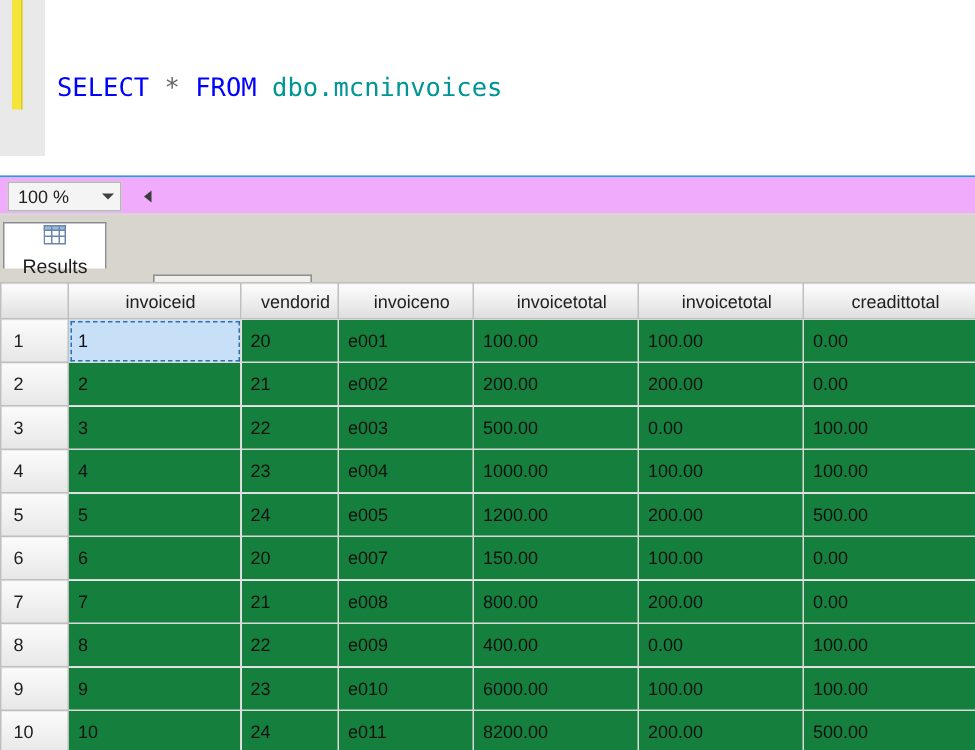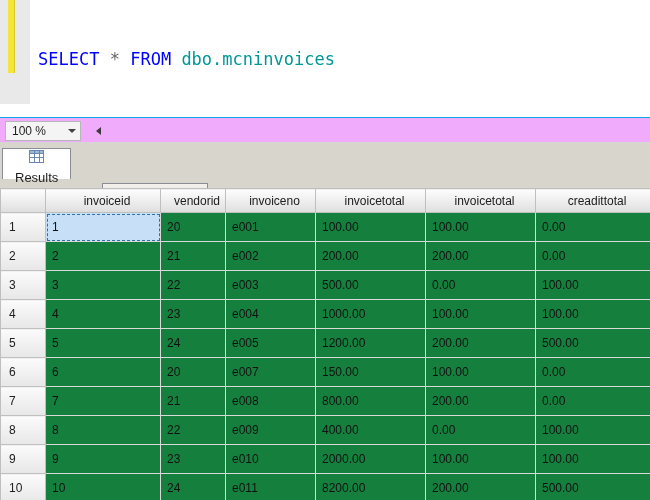--- a/index.html
+++ b/index.html
@@ -185,21 +185,21 @@
             <td>e009</td>
             <td>400.00</td>
             <td>0.00</td>
             <td>100.00</td>
           </tr>
           <tr>
             <th>9</th>
             <td>9</td>
             <td>23</td>
             <td>e010</td>
-            <td>2000.00</td>
+            <td>6000.00</td>
             <td>100.00</td>
             <td>100.00</td>
           </tr>
           <tr>
             <th>10</th>
             <td>10</td>
             <td>24</td>
             <td>e011</td>
             <td>8200.00</td>
             <td>200.00</td>

